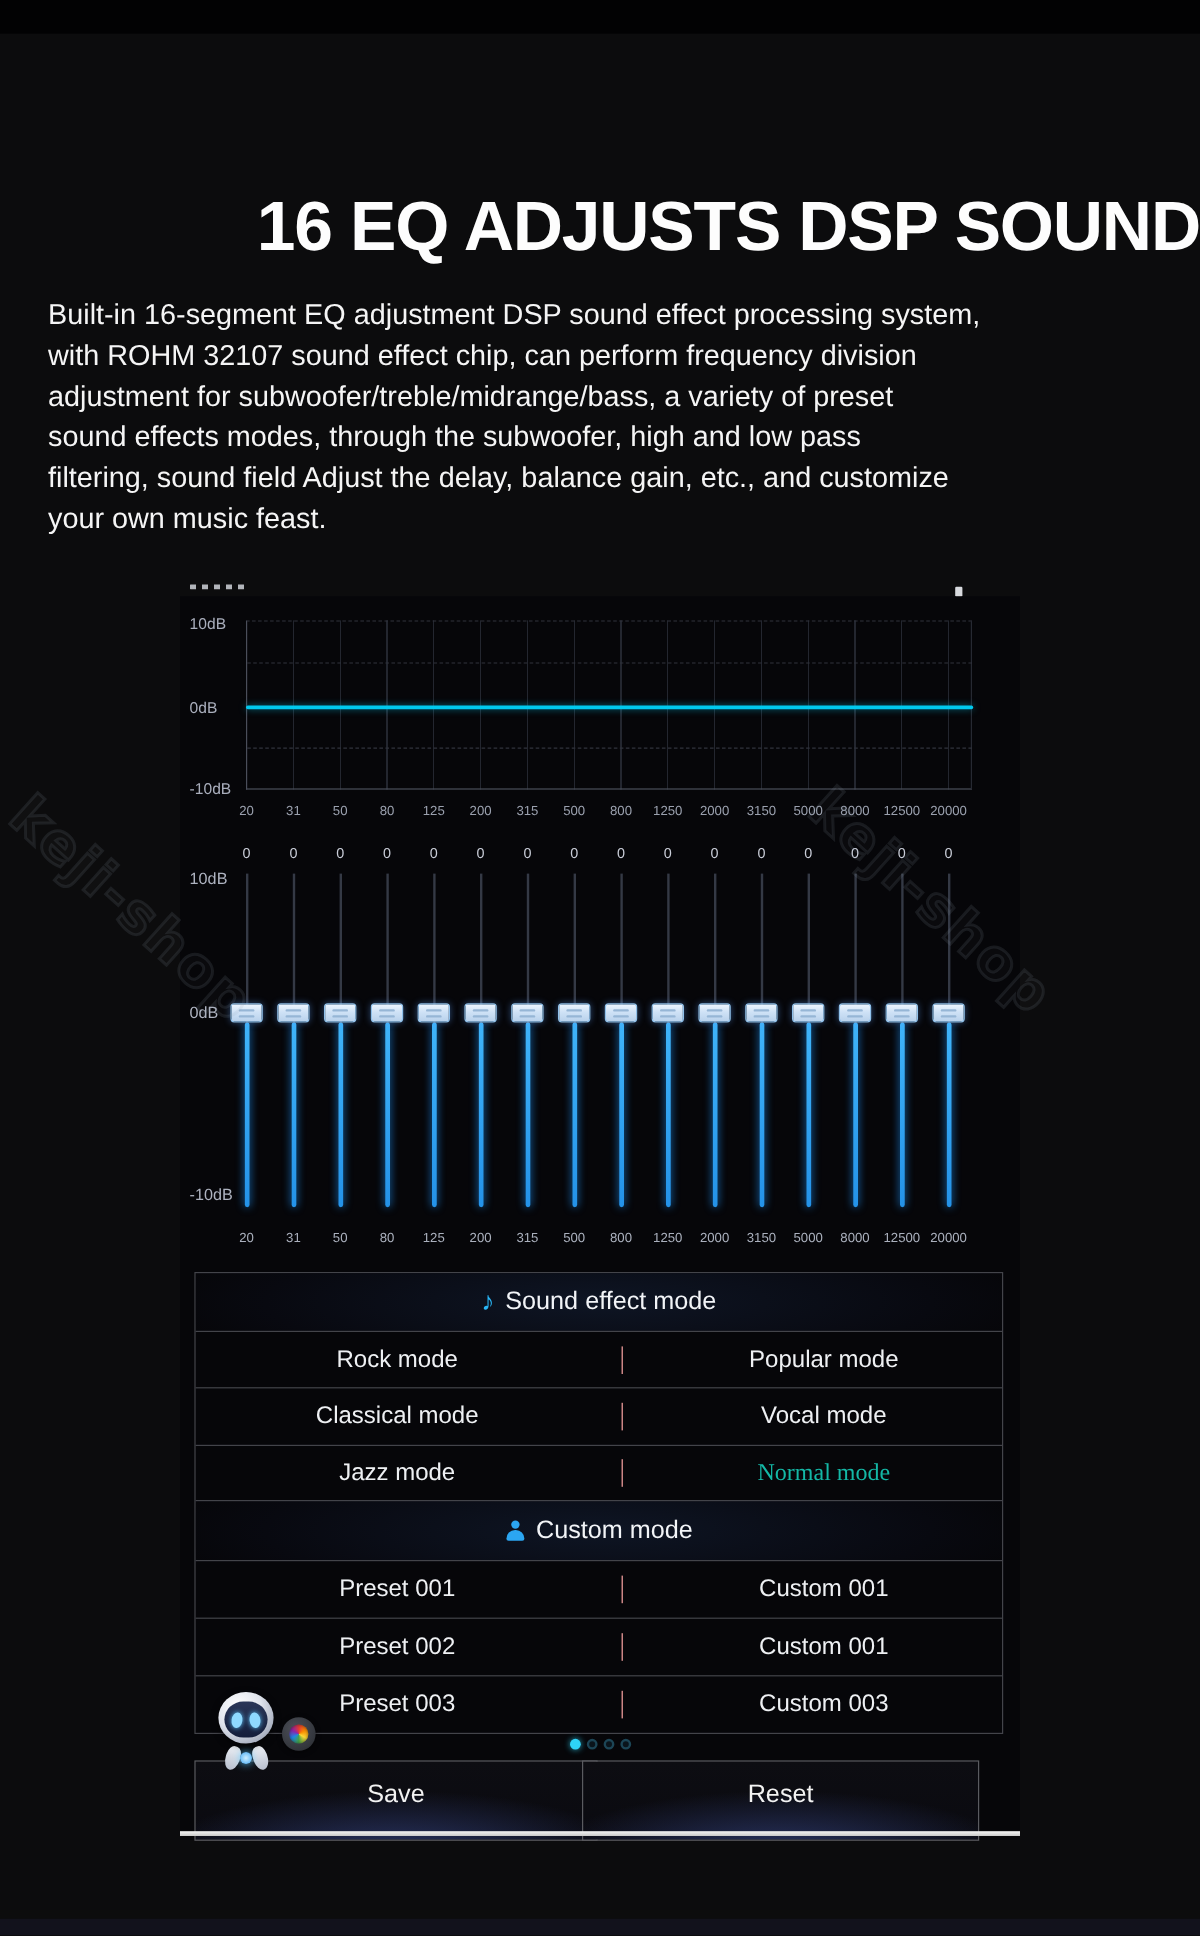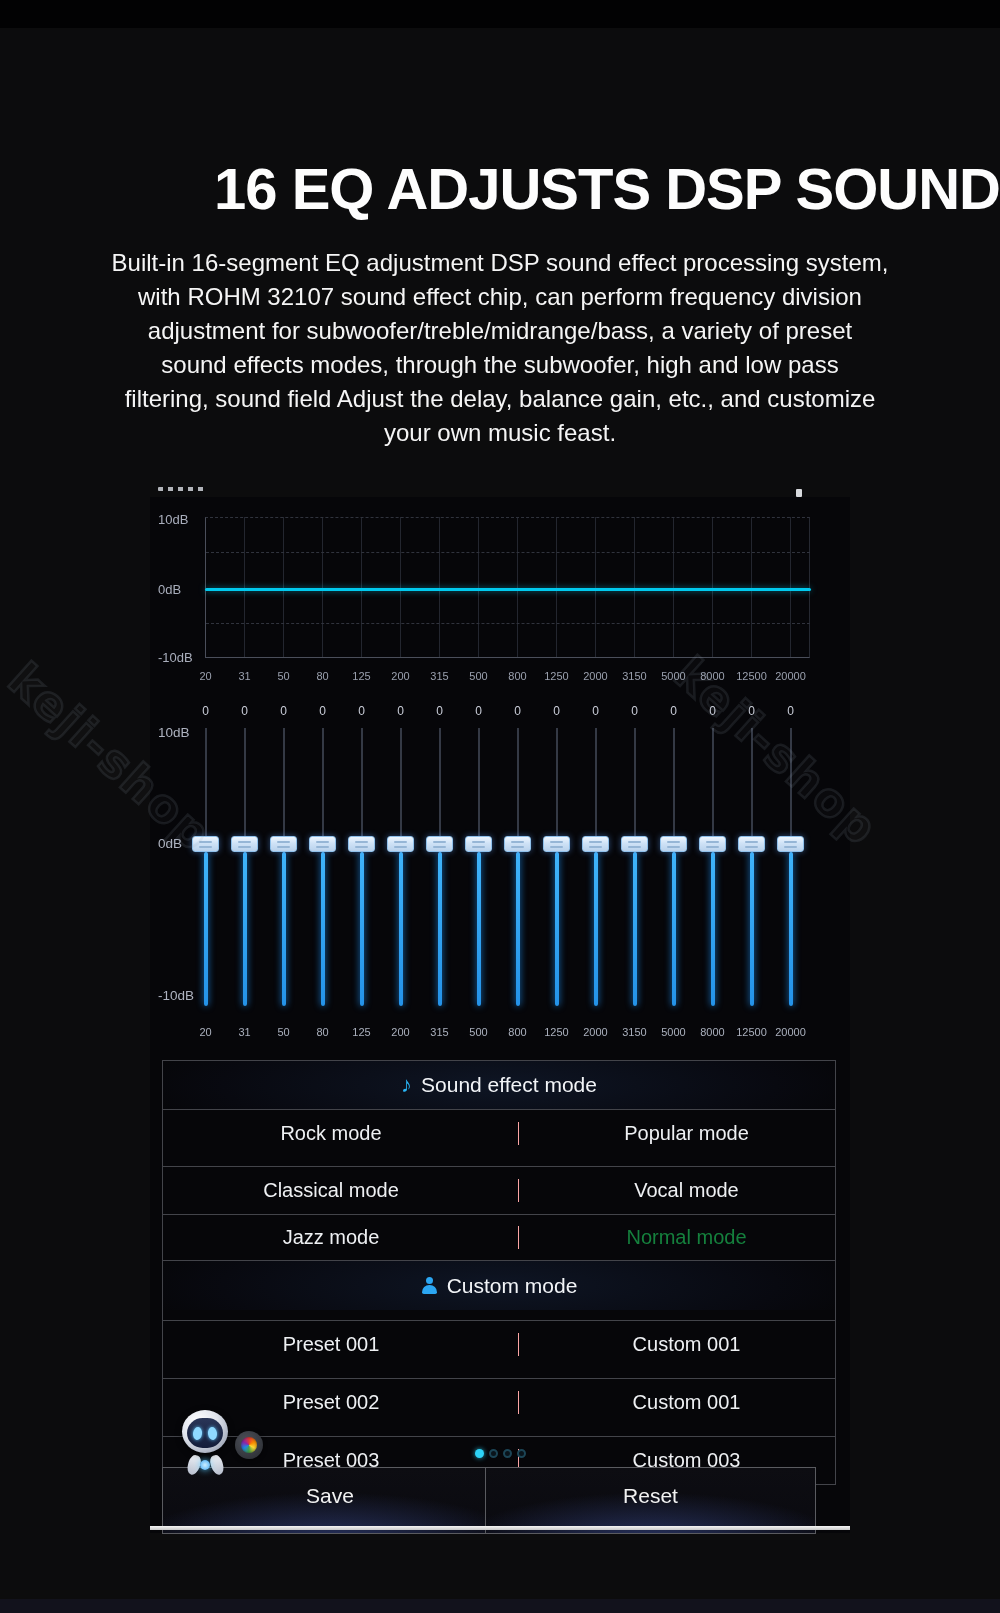--- a/index.html
+++ b/index.html
@@ -6,21 +6,21 @@
   body{position:relative;width:1000px;height:1613px;overflow:hidden;
        font-family:"Liberation Sans",sans-serif;color:#f2f2f2;}
   .abs{position:absolute;}
 
   
   .top-strip{left:0;top:0;width:1000px;height:28px;background:#020203;}
   .bottom-strip{left:0;top:1599px;width:1000px;height:14px;background:#12121c;}
 
   .page-title{left:0;top:116px;width:1000px;text-align:right;
     font-size:58px;font-weight:800;letter-spacing:-1px;color:#fdfdfd;white-space:nowrap;}
-  .page-desc{left:40px;top:222px;width:920px;text-align:center;
+  .page-desc{left:40px;top:222px;width:920px;
     font-size:24px;line-height:34px;color:#f5f5f5;white-space:pre-line;}
 
   
   .watermark{z-index:9;pointer-events:none;
     font:700 46px "DejaVu Sans",sans-serif;letter-spacing:2px;
     color:rgba(255,255,255,0.02);-webkit-text-stroke:2.5px rgba(150,160,175,0.13);
     transform-origin:0 0;transform:rotate(42deg);white-space:nowrap;}
   .wm-left{left:34px;top:652px;}
   .wm-right{left:700px;top:646px;}
 
@@ -63,24 +63,24 @@
   .sy-10{top:228px;} .sy-0{top:339px;} .sy-m10{top:491px;}
   .sfreqs{left:36px;top:527px;width:624px;height:16px;display:flex;}
   .sfreqs .fcell{width:39px;text-align:center;font-size:11px;color:#aab0bd;line-height:16px;}
 
   
   .mode-table{left:12px;top:563px;width:672px;border:1px solid #43444a;box-sizing:content-box;}
   .mrow{display:flex;align-items:center;box-sizing:border-box;gap:19px;}
   .mrow + .mrow{border-top:1px solid #43444a;}
   .mrow.header{justify-content:center;gap:9px;font-size:21px;color:#f2f4f7;
     background:radial-gradient(55% 140% at 50% 50%,#0e1524 0%,#080910 75%,rgba(0,0,0,0) 100%);}
-  .h1{height:48px;} .r47{height:47px;} .r48{height:48px;margin-top:10px;} .r46{height:46px;} .h2{height:50px;}
+  .h1{height:48px;} .r47{height:47px;} .r48{height:48px;} .r46{height:46px;} .h2{height:50px;}
   .mcell{flex:0 0 50%;text-align:center;font-size:20px;color:#eef0f3;cursor:pointer;box-sizing:border-box;}
   .mcell.right{border-left:1px solid #fca5a5;}
-  .mcell.active{color:#15803d;}
+  .mcell.active{color:#14b8a6;font-family:Liberation Serif, serif;}
   .note-icon{color:#29b6f6;font-size:22px;line-height:22px;}
   .person-icon{position:relative;width:17px;height:17px;}
   .person-icon::before{content:"";position:absolute;left:5px;top:0;width:7px;height:7px;border-radius:50%;background:#2ba6f2;}
   .person-icon::after{content:"";position:absolute;left:1px;top:8px;width:15px;height:9px;
     border-radius:8px 8px 2px 2px;background:#2ba6f2;}
 
   
   .dots{left:0;top:952px;width:700px;display:flex;justify-content:center;gap:5px;}
   .dot{width:9px;height:9px;border-radius:50%;box-sizing:border-box;cursor:pointer;}
   .dot.active{background:#2ed3f7;box-shadow:0 0 5px rgba(46,211,247,.8);}

